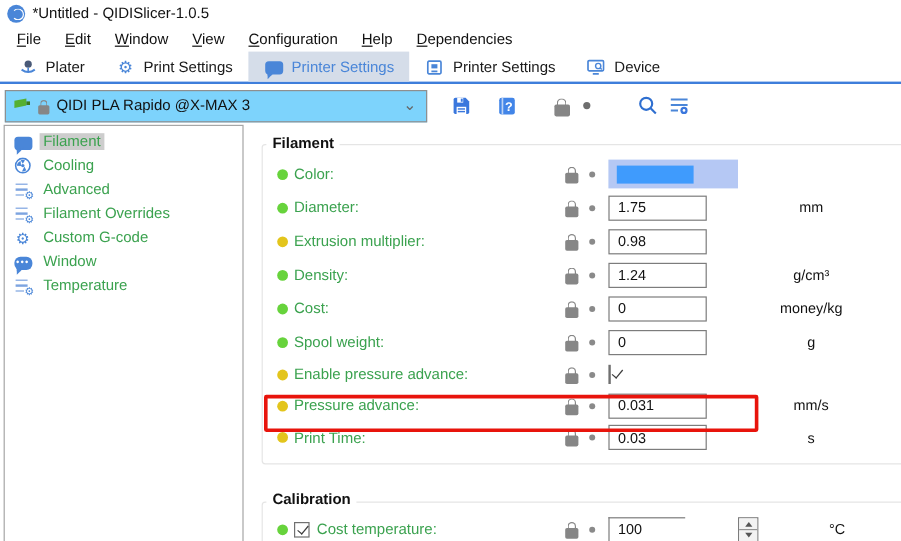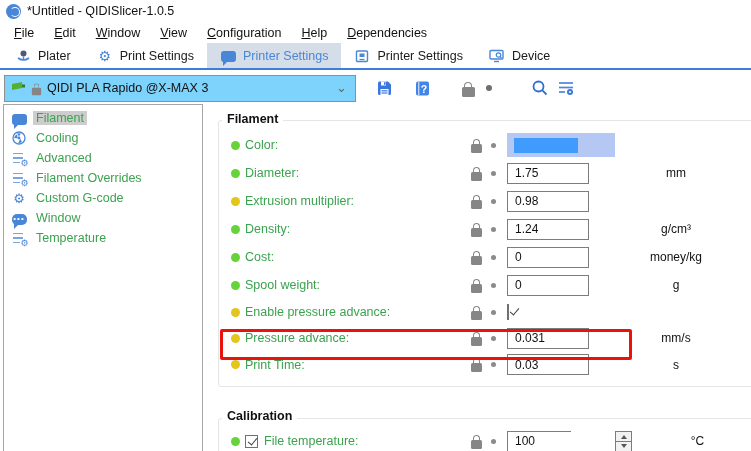--- a/index.html
+++ b/index.html
@@ -381,21 +381,21 @@
   <div class="legend l1">Filament</div>
 
   <div class="hl-red"></div>
 
   <div class="group g2">
     <div class="rows" style="top:8px;">
       <div class="row">
         <span class="opt-dot green"></span>
         <span class="cell-label-flex">
           <span class="cb checked"></span>
-          <span class="opt-label">File temperature:</span>
+          <span class="opt-label">Cost temperature:</span>
         </span>
         <span class="lock"></span>
         <span class="dotmark"></span>
         <span class="field spinwrap">
           <input value="100" style="">
           <span class="spinbtns">
             <span class="sb">
                 <span class="tri-up"></span>
               </span>
             <span class="sb">

